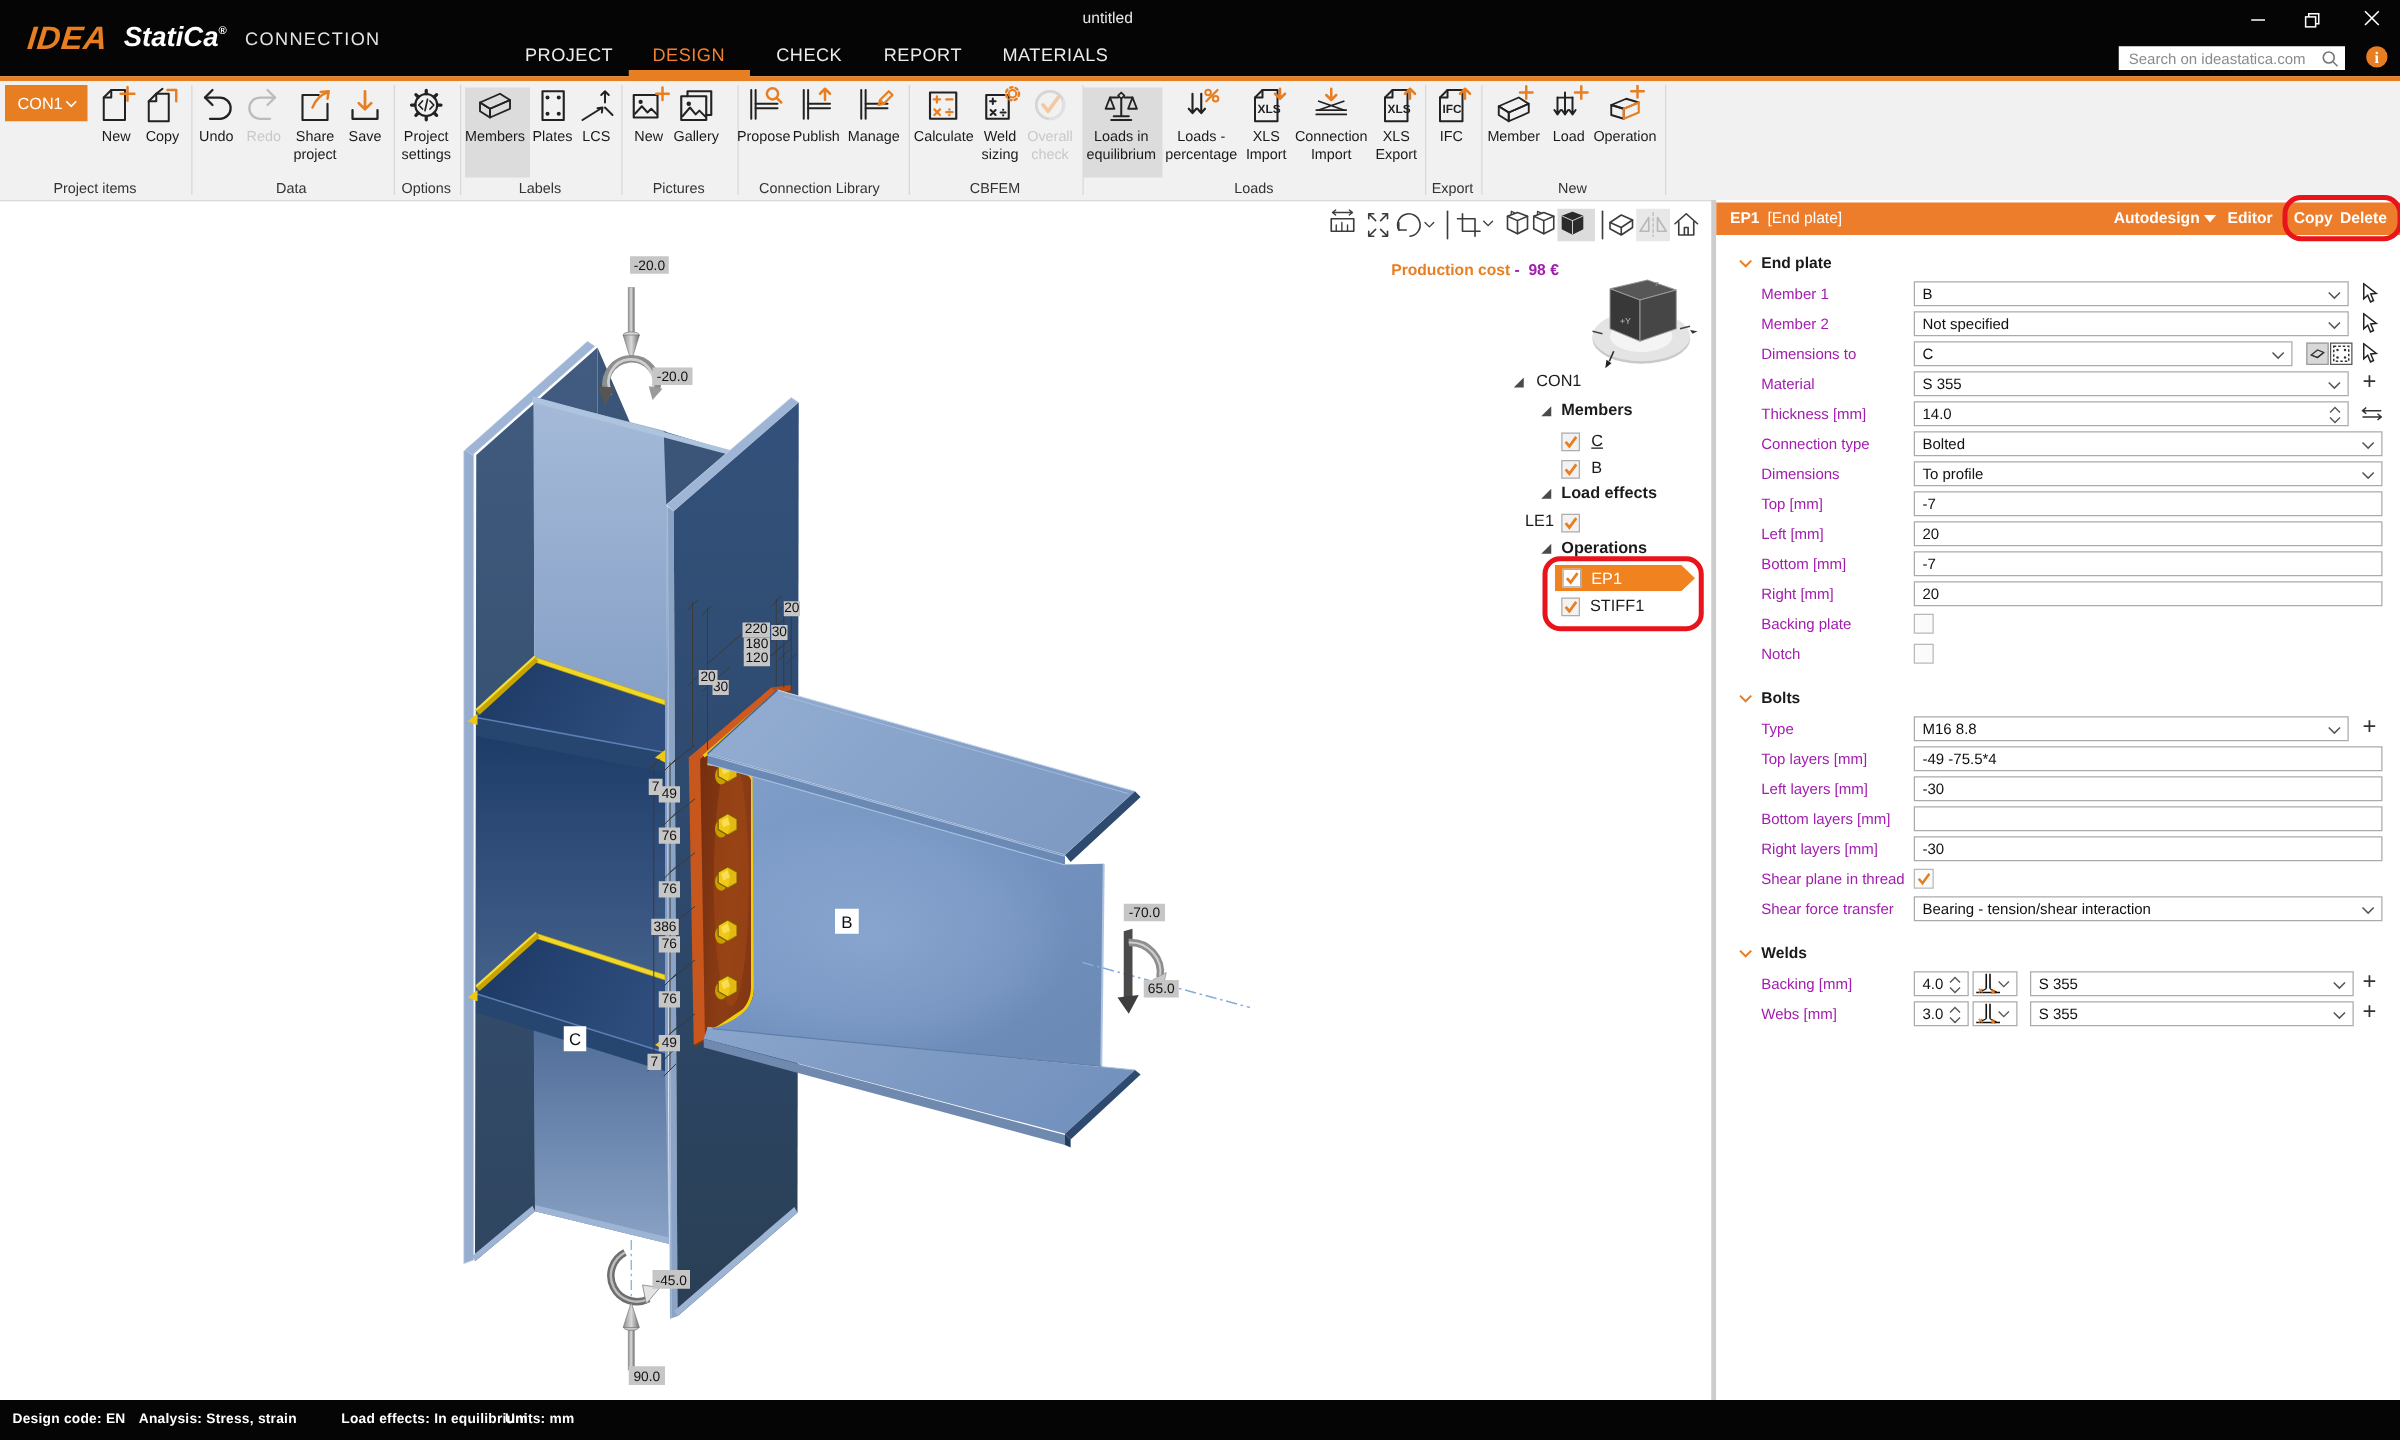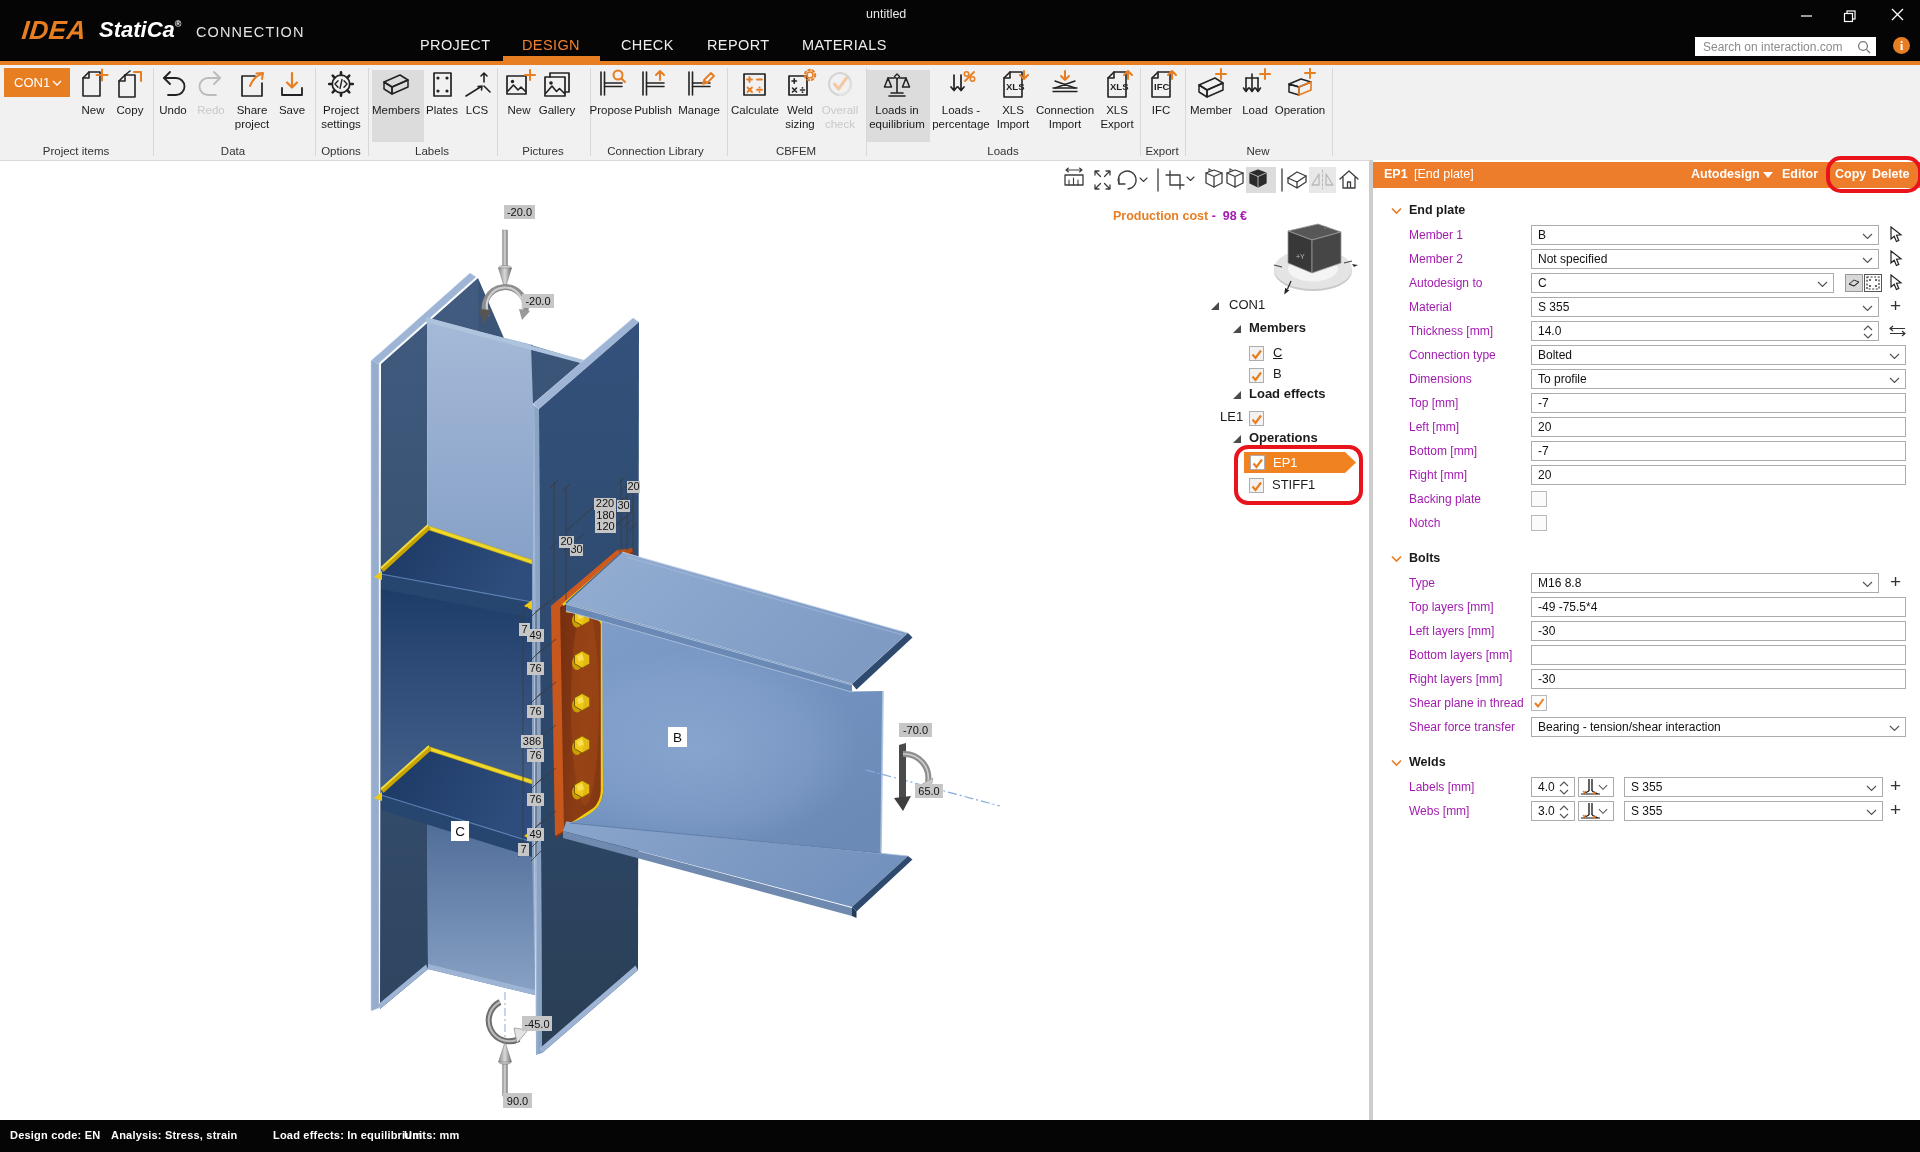--- a/index.html
+++ b/index.html
@@ -40,21 +40,21 @@
   <div class="tab" style="left:802px;">MATERIALS</div>
 
   <svg class="abs" style="left:1795px;top:5px;" width="115" height="22" viewBox="0 0 115 22">
     <line x1="6" y1="11" x2="17" y2="11" stroke="#fff" stroke-width="1.2"></line>
     <rect x="52" y="6" width="8" height="8" fill="none" stroke="#fff" stroke-width="1.2"></rect>
     <rect x="49.5" y="8.5" width="8" height="8" fill="#050505" stroke="#fff" stroke-width="1.2"></rect>
     <path d="M97 4 L108 15 M108 4 L97 15" stroke="#fff" stroke-width="1.3"></path>
   </svg>
 
   <div class="abs" style="left:1695px;top:37px;width:181px;height:19px;background:#fff;"></div>
-  <div class="abs" style="left:1703px;top:40px;color:#8B8B8B;font-size:12px;">Search on interaction.com</div>
+  <div class="abs" style="left:1703px;top:40px;color:#8B8B8B;font-size:12px;">Search on ideastatica.com</div>
   <svg class="abs" style="left:1857px;top:40px;" width="14" height="14" viewBox="0 0 14 14">
       <circle cx="6" cy="6" r="4.4" fill="none" stroke="#777" stroke-width="1.3"></circle>
       <line x1="9.4" y1="9.4" x2="13" y2="13" stroke="#777" stroke-width="1.3"></line>
     </svg>
   <div class="abs" style="left:1893px;top:37px;width:17px;height:17px;border-radius:50%;background:#E87E22;color:#fff;font-family:'Liberation Serif',serif;font-weight:bold;font-size:13px;text-align:center;line-height:17px;">i</div>
 </div>
 <div id="ostrip"></div>
 <div id="designul"></div>
 
 <div id="ribbon">
@@ -608,21 +608,21 @@
 <svg class="abs" style="left:1890px;top:226px;" width="13" height="17" viewBox="0 0 13 17">
     <path d="M1 1 L1 13 L4.2 10.2 L6.4 15.5 L8.8 14.4 L6.6 9.2 L11 8.8 Z" fill="#fff" stroke="#222" stroke-width="1.2"></path>
   </svg>
 <div class="plabel" style="left:1409px;top:252px;">Member 2</div>
 <div class="pinput" style="left:1531px;top:249px;width:340px;">Not specified<svg class="chev" width="11" height="7" viewBox="0 0 11 7">
       <path d="M1 1 L5.5 5.5 L10 1" stroke="#555" stroke-width="1.2" fill="none"></path>
     </svg></div>
 <svg class="abs" style="left:1890px;top:250px;" width="13" height="17" viewBox="0 0 13 17">
     <path d="M1 1 L1 13 L4.2 10.2 L6.4 15.5 L8.8 14.4 L6.6 9.2 L11 8.8 Z" fill="#fff" stroke="#222" stroke-width="1.2"></path>
   </svg>
-<div class="plabel" style="left:1409px;top:276px;">Autodesign to</div>
+<div class="plabel" style="left:1409px;top:276px;">Dimensions to</div>
 <div class="pinput" style="left:1531px;top:273px;width:295px;">C<svg class="chev" width="11" height="7" viewBox="0 0 11 7">
       <path d="M1 1 L5.5 5.5 L10 1" stroke="#555" stroke-width="1.2" fill="none"></path>
     </svg></div>
 <div class="abs" style="left:1845px;top:274px;width:16px;height:16px;background:#D8D8D8;border:1px solid #999;"><svg width="16" height="16" viewBox="0 0 16 16">
       <polygon points="3,9 8,5 13,7 8,11" fill="none" stroke="#333" stroke-width="1"></polygon>
       <path d="M3 9 l5 2 5 -4" fill="none" stroke="#333" stroke-width="1"></path>
     </svg></div>
 <div class="abs" style="left:1864px;top:274px;width:16px;height:16px;background:#fff;border:1px solid #555;"><svg width="16" height="16" viewBox="0 0 16 16">
       <rect x="2" y="2" width="12" height="12" fill="none" stroke="#333" stroke-width="1.2" stroke-dasharray="2 1.6"></rect>
       <circle cx="5" cy="5" r="1" fill="#333"></circle>
@@ -687,21 +687,21 @@
       <path d="M3 7 L6 10.5 L11.5 3" stroke="#E87E22" stroke-width="2" fill="none"></path>
     </svg></div>
 <div class="plabel" style="left:1409px;top:720px;">Shear force transfer</div>
 <div class="pinput" style="left:1531px;top:717px;width:367px;">Bearing - tension/shear interaction<svg class="chev" width="11" height="7" viewBox="0 0 11 7">
       <path d="M1 1 L5.5 5.5 L10 1" stroke="#555" stroke-width="1.2" fill="none"></path>
     </svg></div>
 <svg class="abs" style="left:1391px;top:759px;" width="11" height="8" viewBox="0 0 11 8">
     <path d="M1 1.5 L5.5 6 L10 1.5" stroke="#E87E22" stroke-width="1.6" fill="none"></path>
   </svg>
 <div class="psechead" style="left:1409px;top:755px;">Welds</div>
-<div class="plabel" style="left:1409px;top:780px;">Labels [mm]</div>
+<div class="plabel" style="left:1409px;top:780px;">Backing [mm]</div>
 <div class="pinput" style="left:1531px;top:777px;width:36px;">4.0<svg class="chev" style="top:2px;" width="10" height="16" viewBox="0 0 10 16">
       <path d="M1 6 L5 2 L9 6 M1 10 L5 14 L9 10" stroke="#555" stroke-width="1.1" fill="none"></path>
     </svg></div>
 <div class="pinput" style="left:1578px;top:777px;width:34px;padding:0;"><svg width="24" height="18" viewBox="0 0 24 18">
       <path d="M10 1 V13 M13 1 V13" stroke="#111" stroke-width="1.3"></path>
       <path d="M10 13 L4 16 M13 13 L19 16 M2 16 H21" stroke="#111" stroke-width="1.1"></path>
       <path d="M4 13 l3 3 M7 13 l-3 3" stroke="#E87E22" stroke-width="1.2"></path>
       <path d="M14 14 l3 3 M17 14 l-3 3" stroke="#E87E22" stroke-width="1.2"></path>
     </svg><svg class="chev" style="top:6px;" width="10" height="7" viewBox="0 0 11 7">
       <path d="M1 1 L5.5 5.5 L10 1" stroke="#555" stroke-width="1.2" fill="none"></path>

